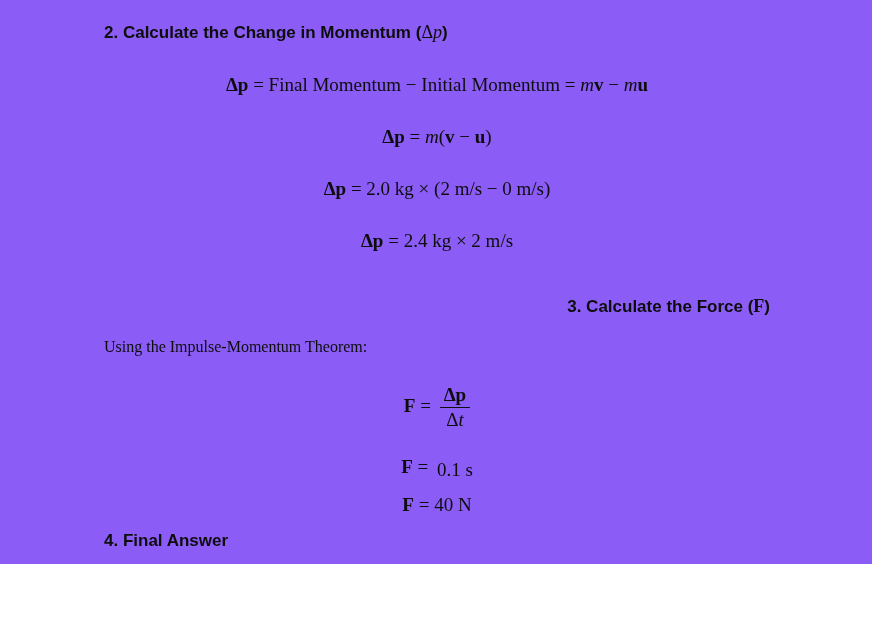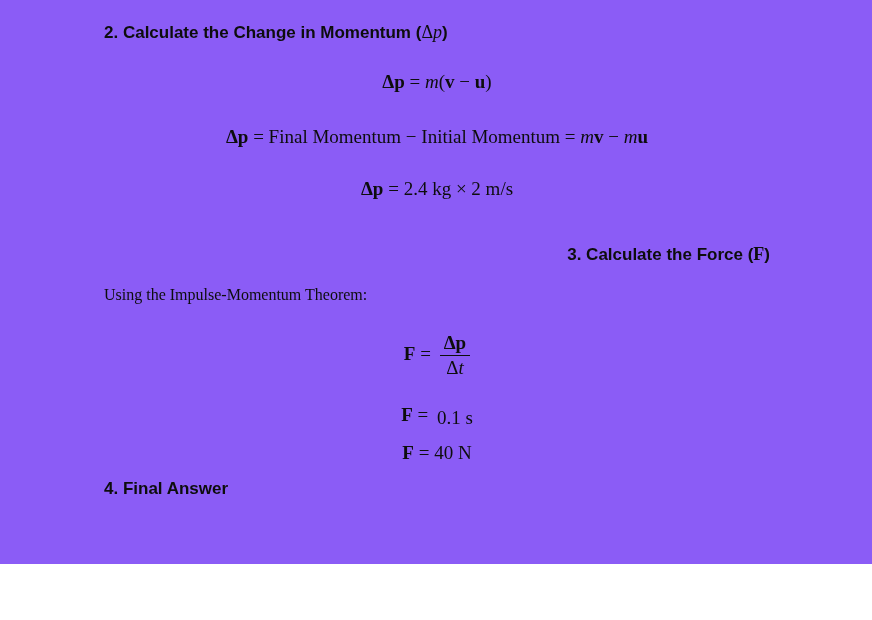--- a/index.html
+++ b/index.html
@@ -69,22 +69,23 @@
   }
 </style>
 </head>
 <body>
 
 <div class="doc">
   <div class="inner">
 
     <h3 class="heading h2sec"><span class="seg-txt">2. Calculate the Change in Momentum (</span><span class="seg-rm">Δ</span><span class="seg-it">p</span><span class="seg-txt">)</span></h3>
 
+    <div class="eq eq-first"><span class="seg-bf">Δp</span><span class="seg-rm"> = Final Momentum − Initial Momentum = </span><span class="seg-it">m</span><span class="seg-bf">v</span><span class="seg-rm"> − </span><span class="seg-it">m</span><span class="seg-bf">u</span></div>
     <div class="eq"><span class="seg-bf">Δp</span><span class="seg-rm"> = </span><span class="seg-it">m</span><span class="seg-rm">(</span><span class="seg-bf">v</span><span class="seg-rm"> − </span><span class="seg-bf">u</span><span class="seg-rm">)</span></div>
-    <div class="eq eq-first"><span class="seg-bf">Δp</span><span class="seg-rm"> = Final Momentum − Initial Momentum = </span><span class="seg-it">m</span><span class="seg-bf">v</span><span class="seg-rm"> − </span><span class="seg-it">m</span><span class="seg-bf">u</span></div>
+    <div class="eq"><span class="seg-bf">Δp</span><span class="seg-rm"> = 2.0 kg × (2 m/s − 0 m/s)</span></div>
     <div class="eq"><span class="seg-bf">Δp</span><span class="seg-rm"> = 2.4 kg × 2 m/s</span></div>
 
     <h3 class="heading h3sec"><span class="seg-txt">3. Calculate the Force (</span><span class="seg-bf">F</span><span class="seg-txt">)</span></h3>
 
     <p class="body-text">Using the Impulse-Momentum Theorem:</p>
 
     <div class="eq eq-frac1">
       <span><span class="seg-bf">F</span><span class="seg-rm"> = </span></span><span class="frac">
           <span class="num"><span class="seg-bf">Δp</span></span>
           <span class="den"><span class="seg-rm">Δ</span><span class="seg-it">t</span></span>

